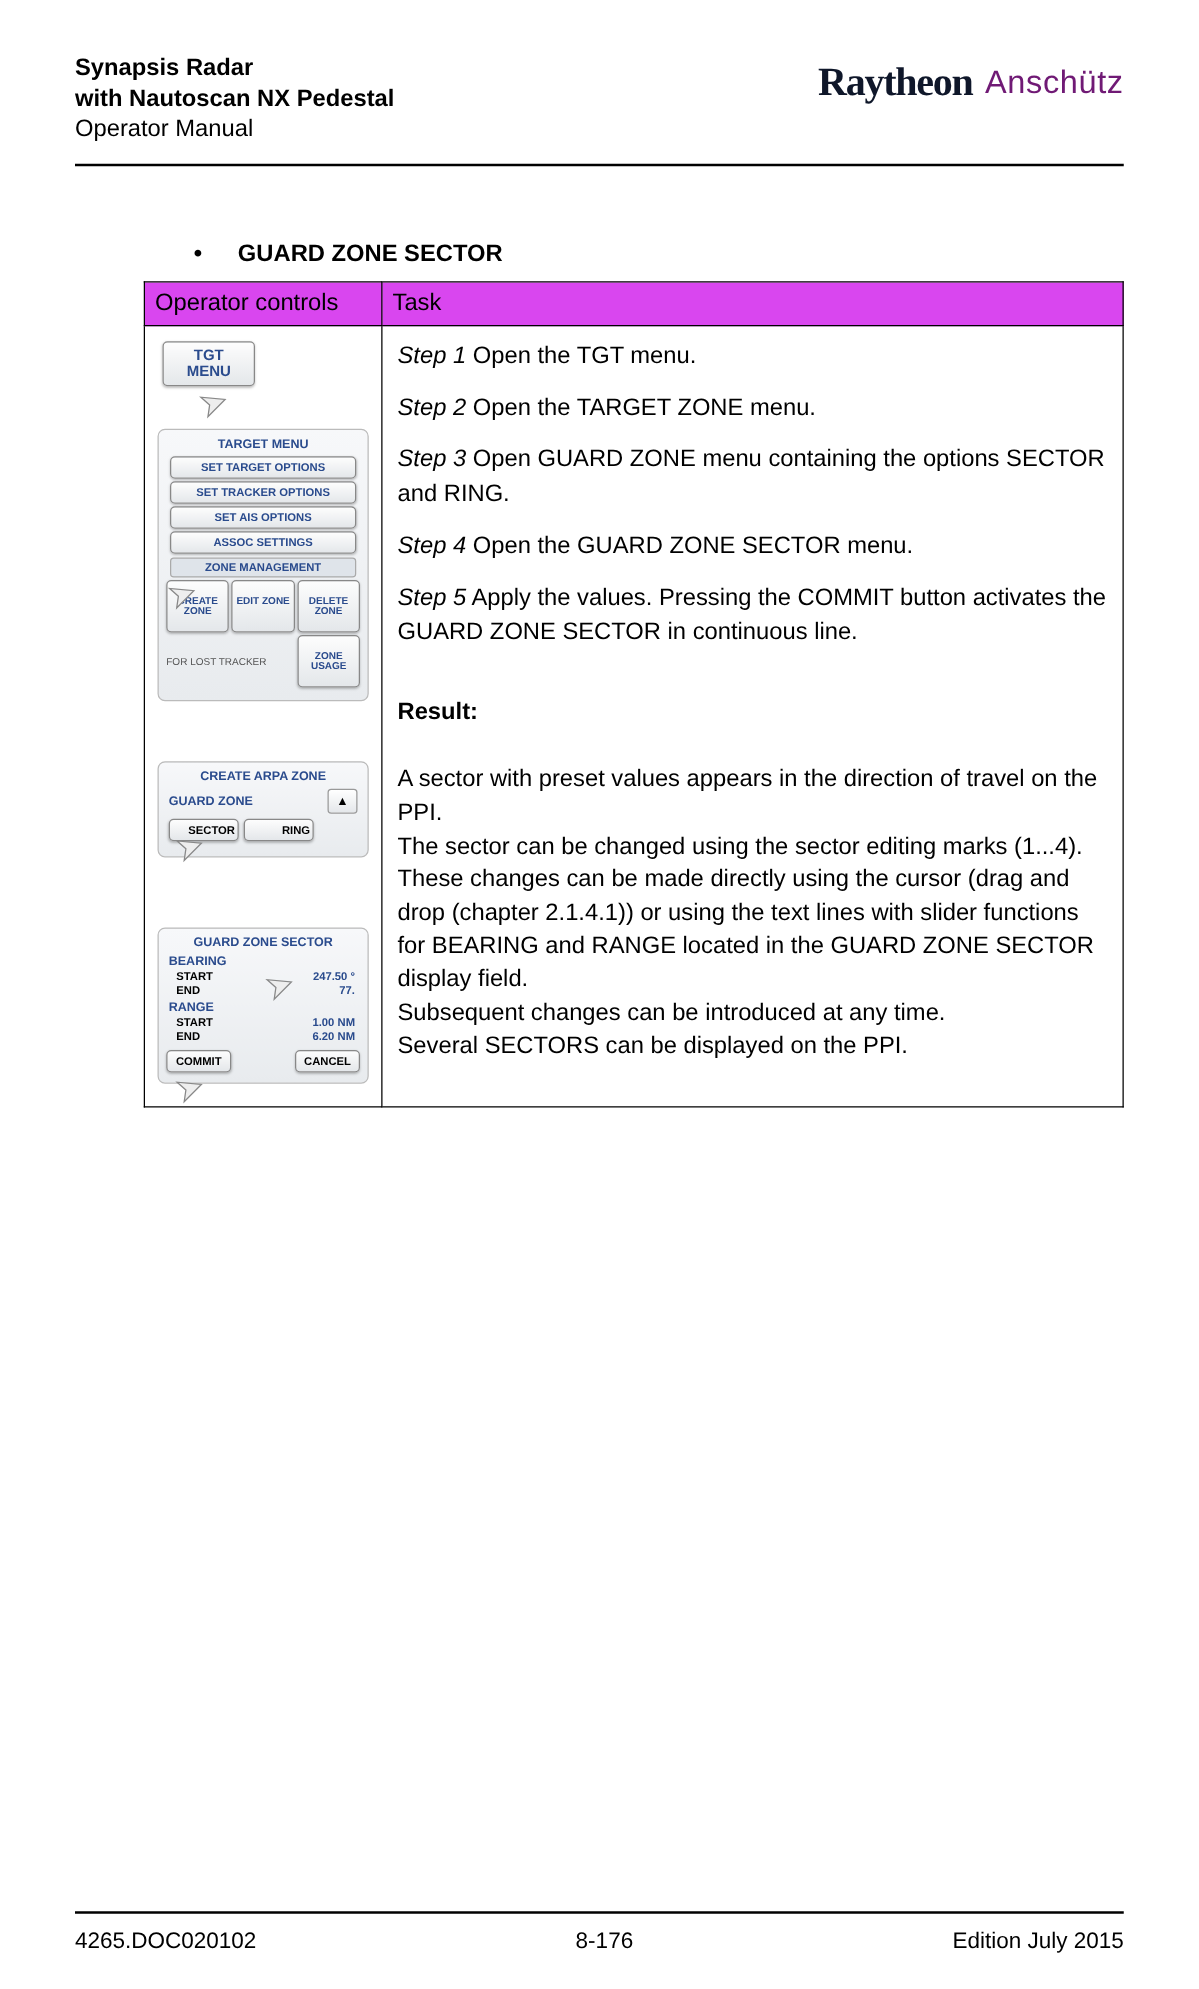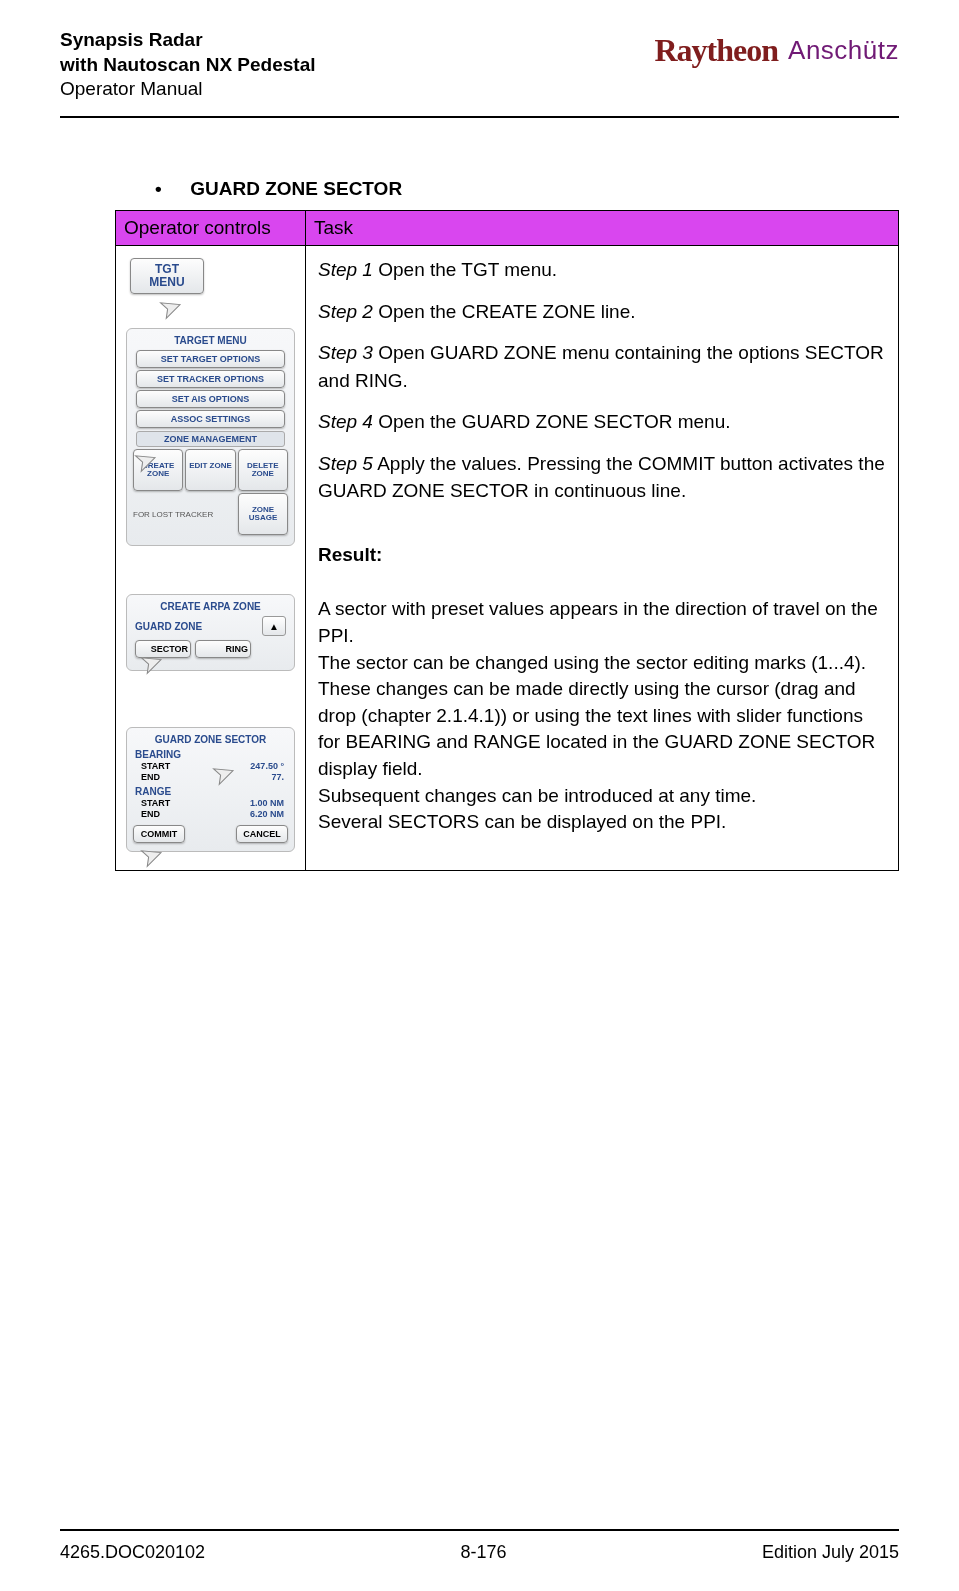--- a/index.html
+++ b/index.html
@@ -6,26 +6,26 @@
     body {
       font-family: Arial, Helvetica, sans-serif;
       font-size: 18px;
       color: #000;
       background: #fff;
       width: 959px;
       height: 1591px;
       position: relative;
       padding: 28px 60px 30px 60px;
     }
-    .header { display: flex; justify-content: space-between; align-items: flex-start; }
+    .header { display: flex; justify-content: space-between; align-items: flex-start; margin-top: 15px; }
     .header-left { line-height: 1.3; }
     .header-left .bold { font-weight: bold; font-size: 19px; }
     .header-left .normal { font-size: 19px; }
     .header-right { display: flex; align-items: center; gap: 10px; margin-top: 4px; }
-    .raytheon { color: #7f1d1d; font-family: "Times New Roman", serif; font-weight: bold; font-size: 32px; letter-spacing: -1px; }
+    .raytheon { color: #0f172a; font-family: "Times New Roman", serif; font-weight: bold; font-size: 32px; letter-spacing: -1px; }
     .anschutz { color: #701a75; font-size: 26px; font-weight: 500; letter-spacing: 0.5px; }
     hr.top { margin-top: 14px; border: none; border-top: 2px solid #000; }
 
     .section-title { margin-top: 60px; margin-left: 95px; font-weight: bold; font-size: 19px; }
     .section-title .bullet { display: inline-block; width: 30px; }
 
     table.main { border-collapse: collapse; width: 784px; margin-left: 55px; margin-top: 10px; }
     table.main th, table.main td { border: 1px solid #000; vertical-align: top; }
     table.main th { background: #d946ef; font-weight: normal; text-align: left; padding: 6px 8px; font-size: 19px; }
     table.main th:first-child { width: 190px; }
@@ -173,21 +173,21 @@
           <div class="ui-btn">COMMIT</div>
           <div class="ui-btn">CANCEL</div>
         </div>
         <span class="cursor" style="left:86px; top:30px;">➤</span>
         <span class="cursor" style="left:14px; top:112px;">➤</span>
       </div>
 
     </td>
     <td class="task">
       <div class="step"><em>Step 1</em><span> Open the TGT menu.</span></div>
-      <div class="step"><em>Step 2</em><span> Open the CREATE ZONE line.</span></div>
+      <div class="step"><em>Step 2</em><span> Open the TARGET ZONE menu.</span></div>
       <div class="step"><em>Step 3</em><span> Open GUARD ZONE menu containing the options SECTOR and RING.</span></div>
       <div class="step"><em>Step 4</em><span> Open the GUARD ZONE SECTOR menu.</span></div>
       <div class="step"><em>Step 5</em><span> Apply the values. Pressing the COMMIT button activates the GUARD ZONE SECTOR in continuous line.</span></div>
 
       <div class="result-label">Result:</div>
       <div class="result-body">
         <p>A sector with preset values appears in the direction of travel on the PPI.</p>
         <p>The sector can be changed using the sector editing marks (1...4).</p>
         <p>These changes can be made directly using the cursor (drag and drop (chapter 2.1.4.1)) or using the text lines with slider functions for BEARING and RANGE located in the GUARD ZONE SECTOR display field.</p>
         <p>Subsequent changes can be introduced at any time.</p>

